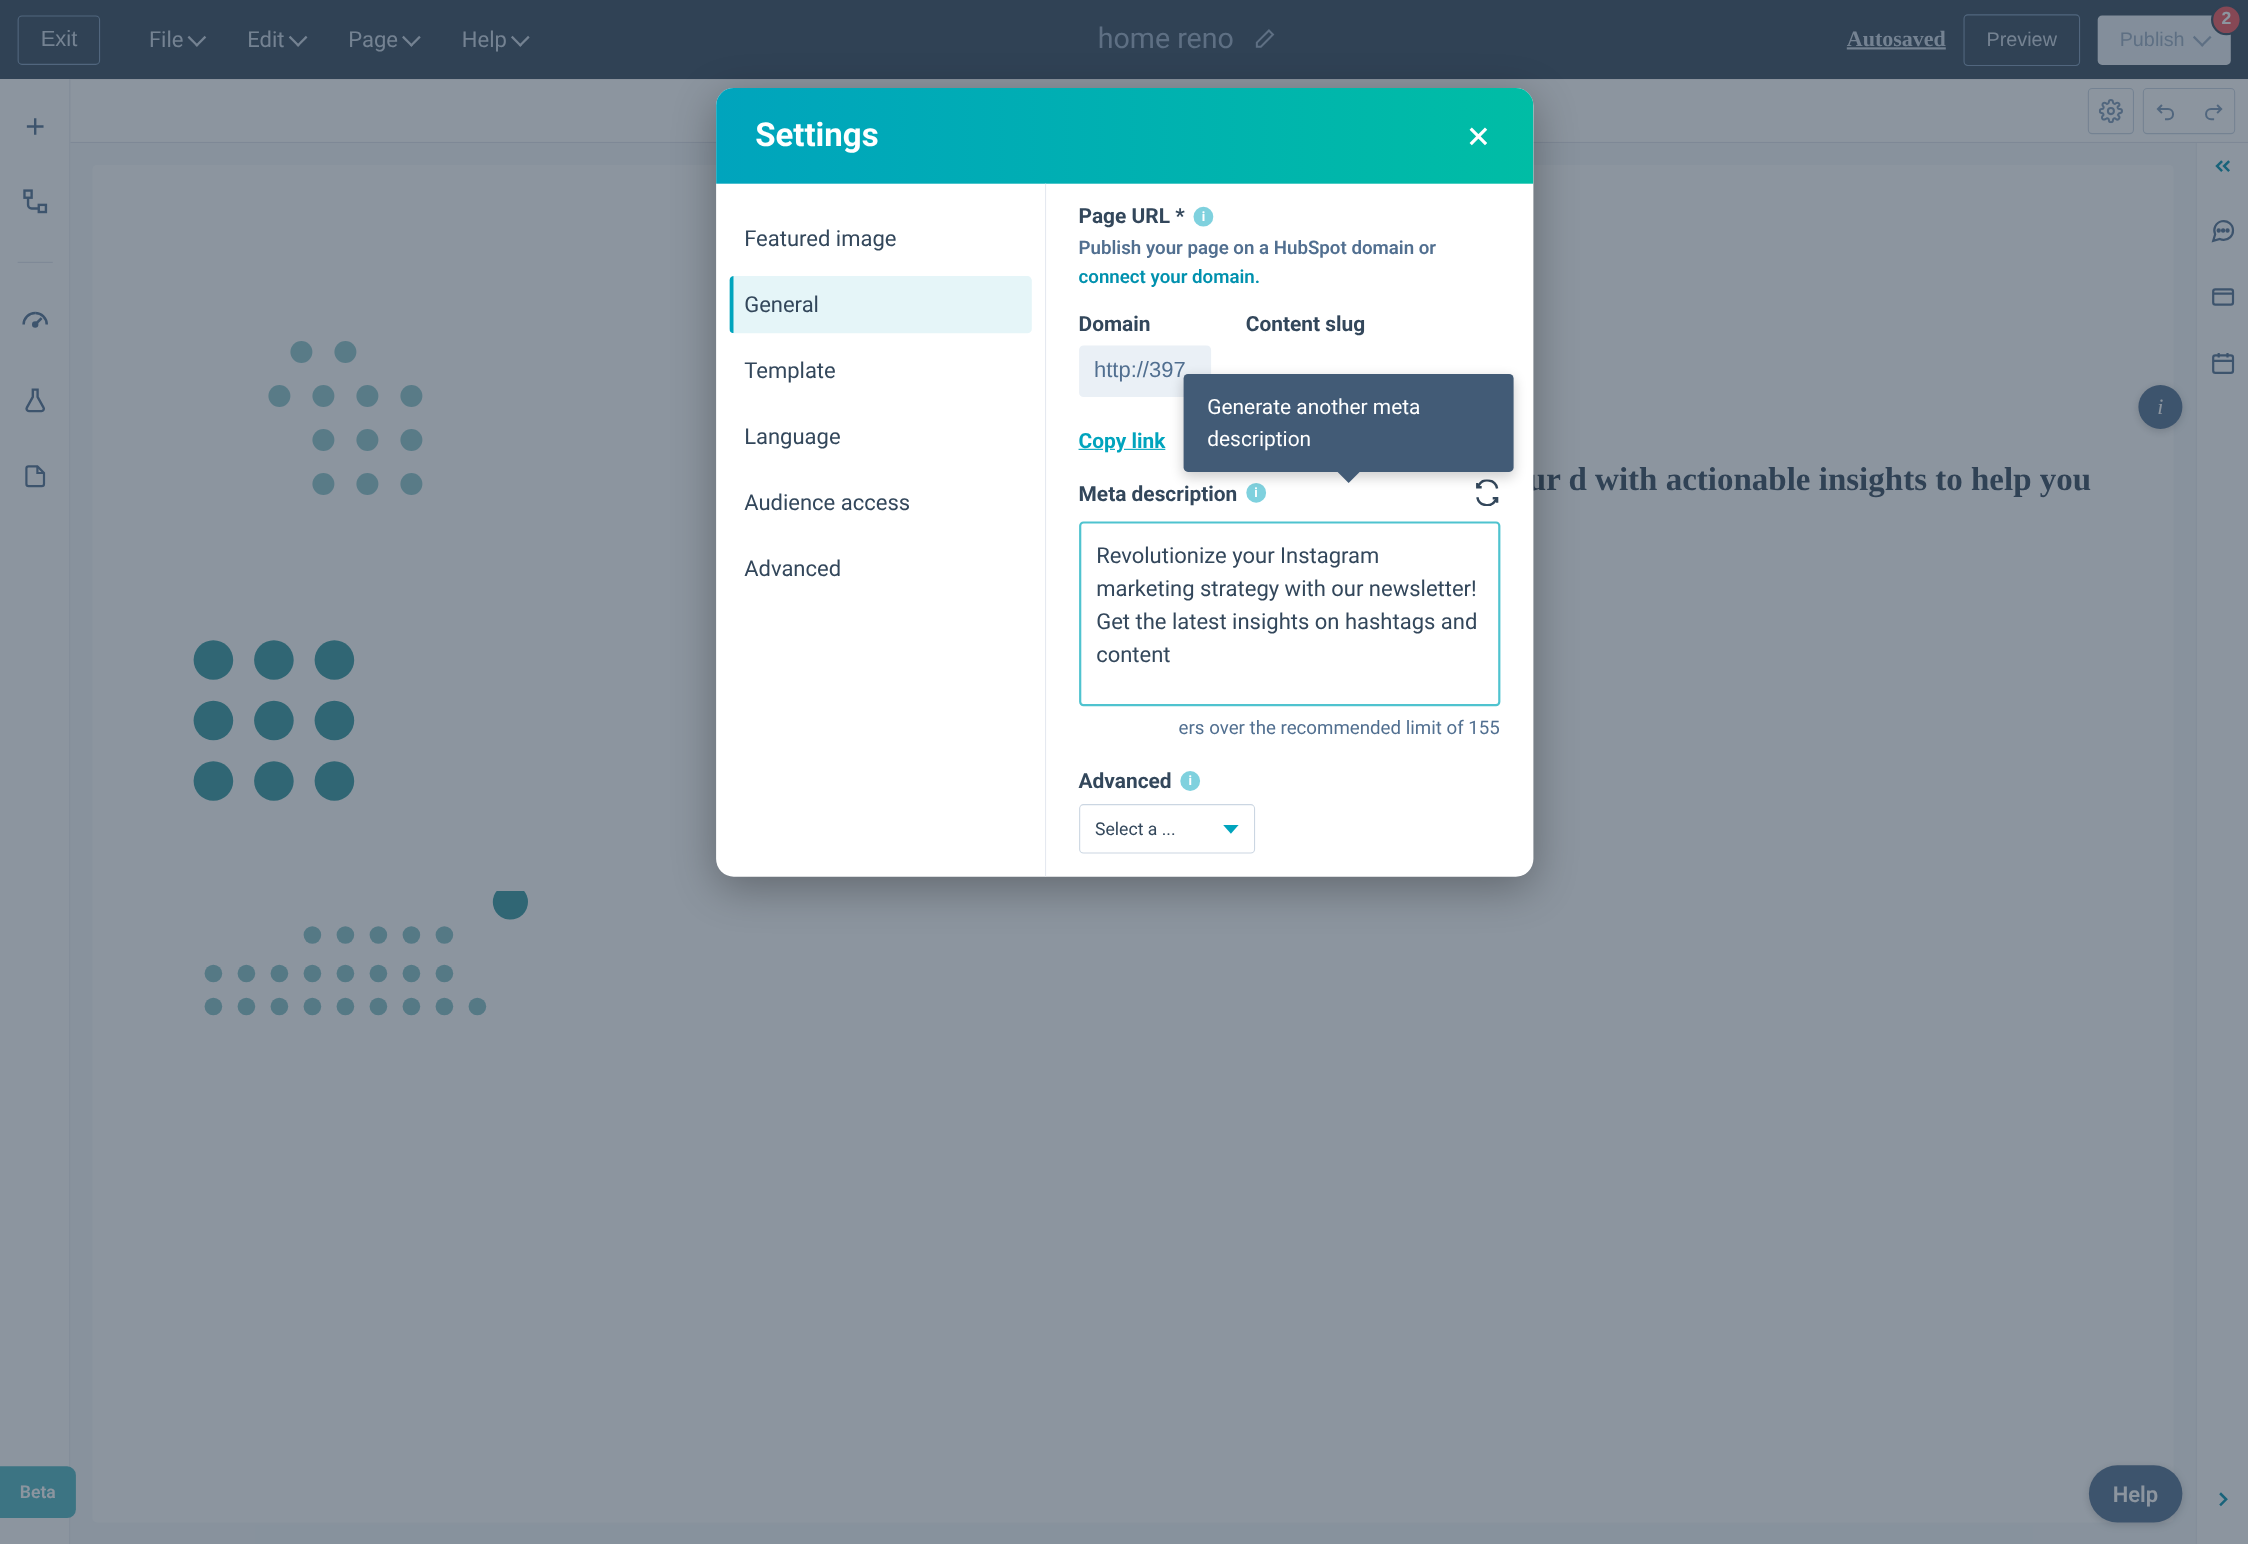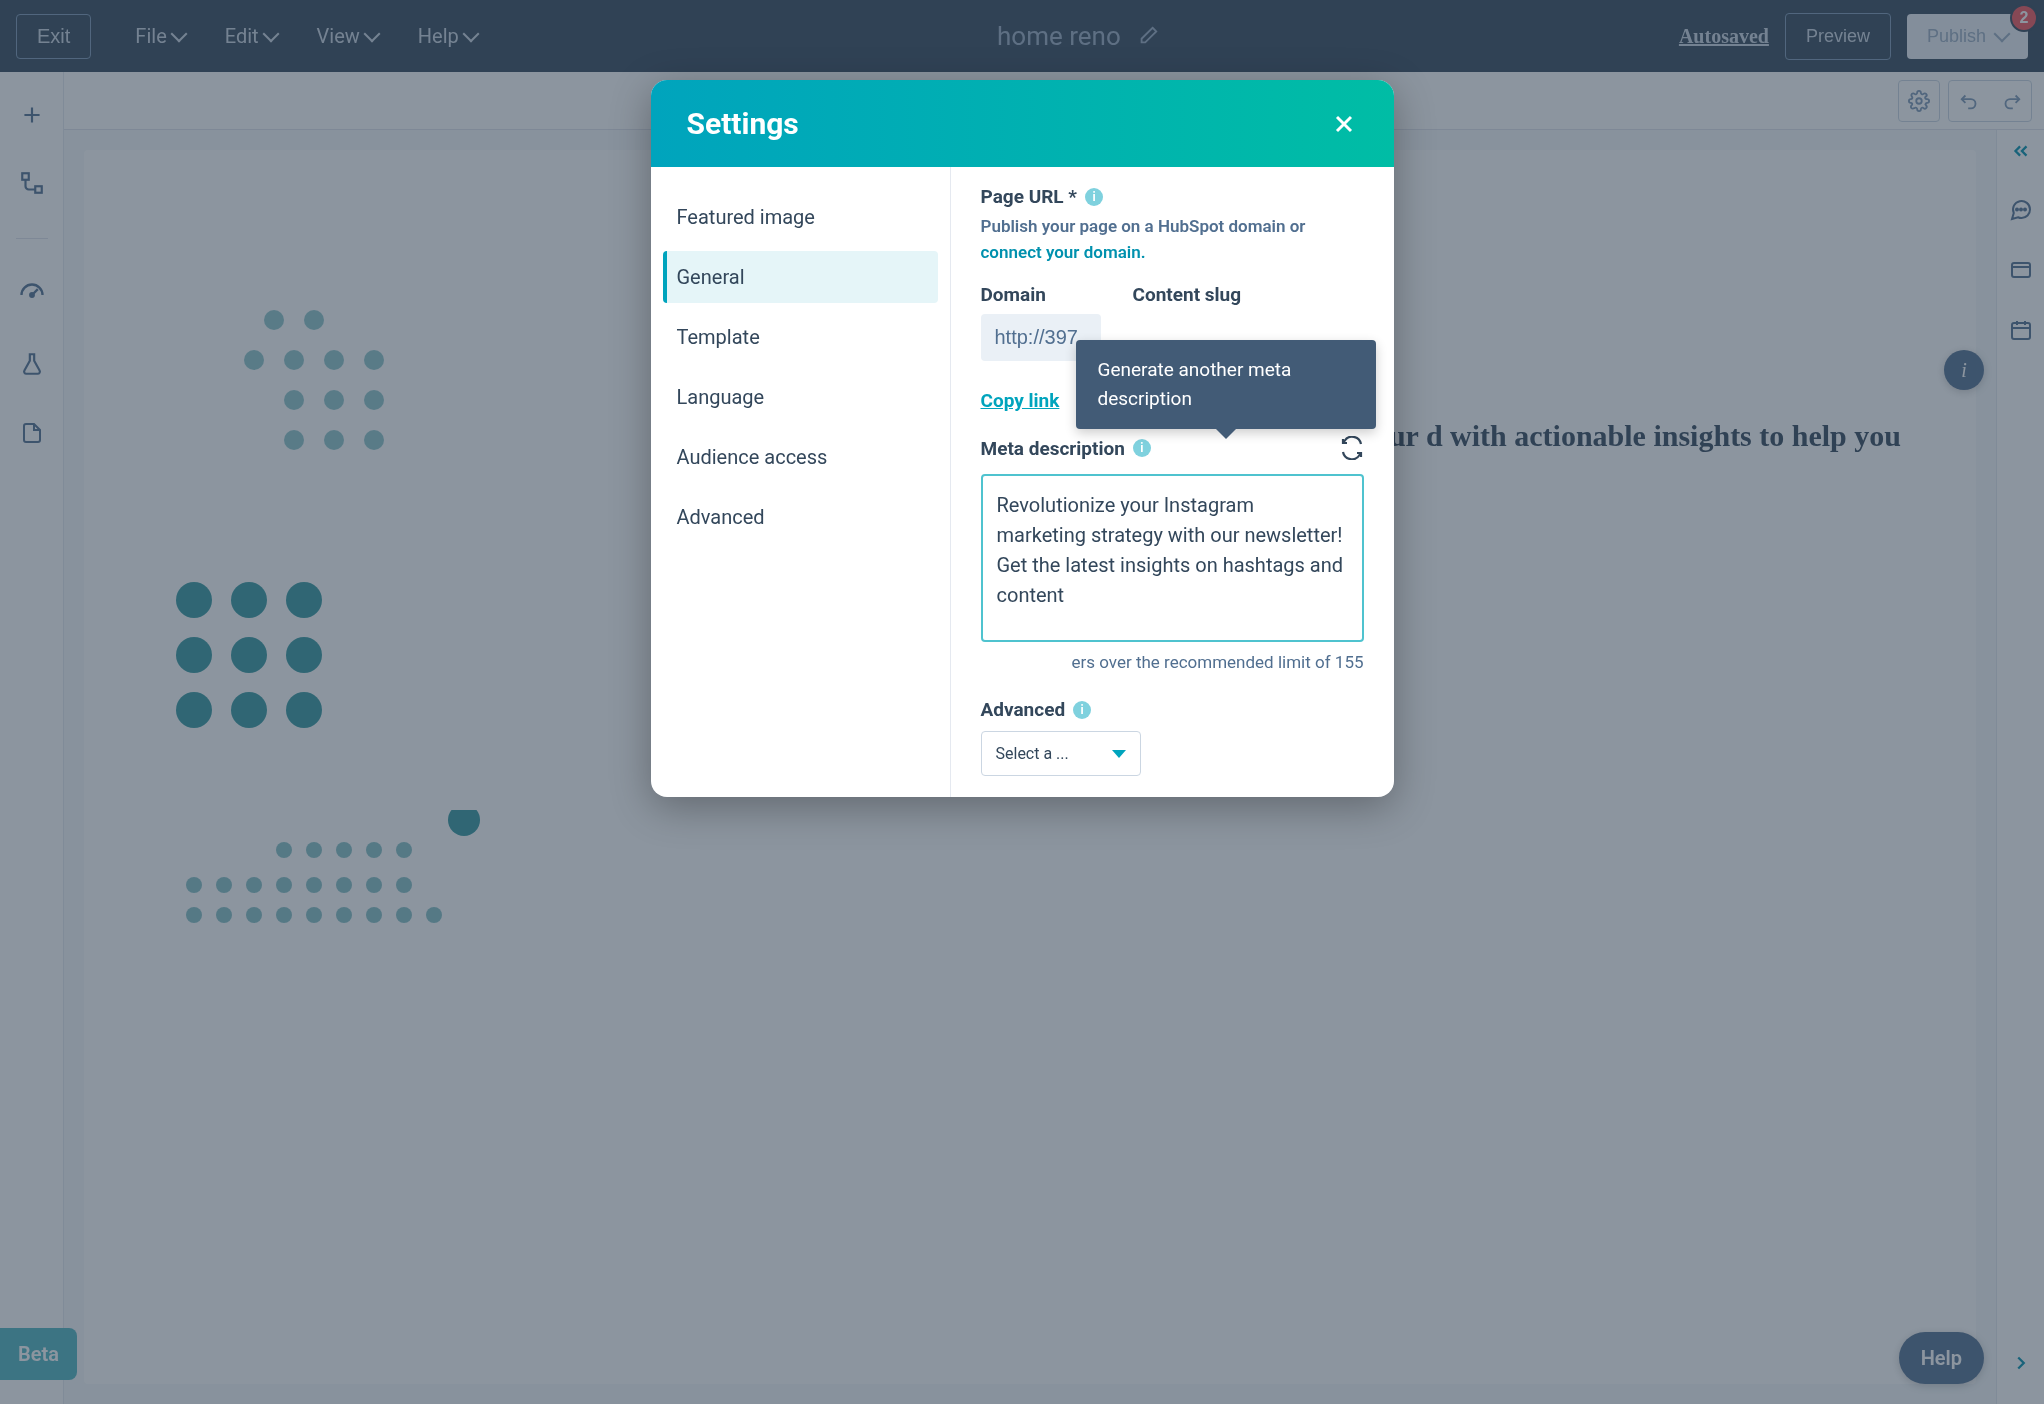--- a/index.html
+++ b/index.html
@@ -202,21 +202,21 @@
   }
   .float-help {
     position: absolute; bottom: 20px; right: 60px; z-index: 50;
     padding: 14px 22px; border-radius: 28px; background: #516f90;
     color: #fff; font-size: 20px; font-weight: 600;
     box-shadow: 0 2px 8px rgba(0,0,0,0.2);
   }
   .float-beta {
     position: absolute; bottom: 24px; left: 0; z-index: 50;
     padding: 14px 18px; border-top-right-radius: 8px; border-bottom-right-radius: 8px;
-    background: #4fb5c0; color: #fff; font-size: 20px; font-weight: 600;
+    background: #4fb5c0; color: #fff; font-size: 16px; font-weight: 600;
   }
   .arrow-right-rail {
     position: absolute; bottom: 30px; right: 12px; z-index: 40;
     color: #0091ae;
   }
 
   svg { display: block; }
 </style>
 </head>
 <body>
@@ -226,21 +226,21 @@
   <div class="menu">
     <div class="menu-item">
         <span>File</span>
         <span class="chev"></span>
       </div>
     <div class="menu-item">
         <span>Edit</span>
         <span class="chev"></span>
       </div>
     <div class="menu-item">
-        <span>View</span>
+        <span>Page</span>
         <span class="chev"></span>
       </div>
     <div class="menu-item">
         <span>Help</span>
         <span class="chev"></span>
       </div>
   </div>
   <div class="title-wrap">
     <span class="title">home reno</span>
     <span class="pencil-icon">

